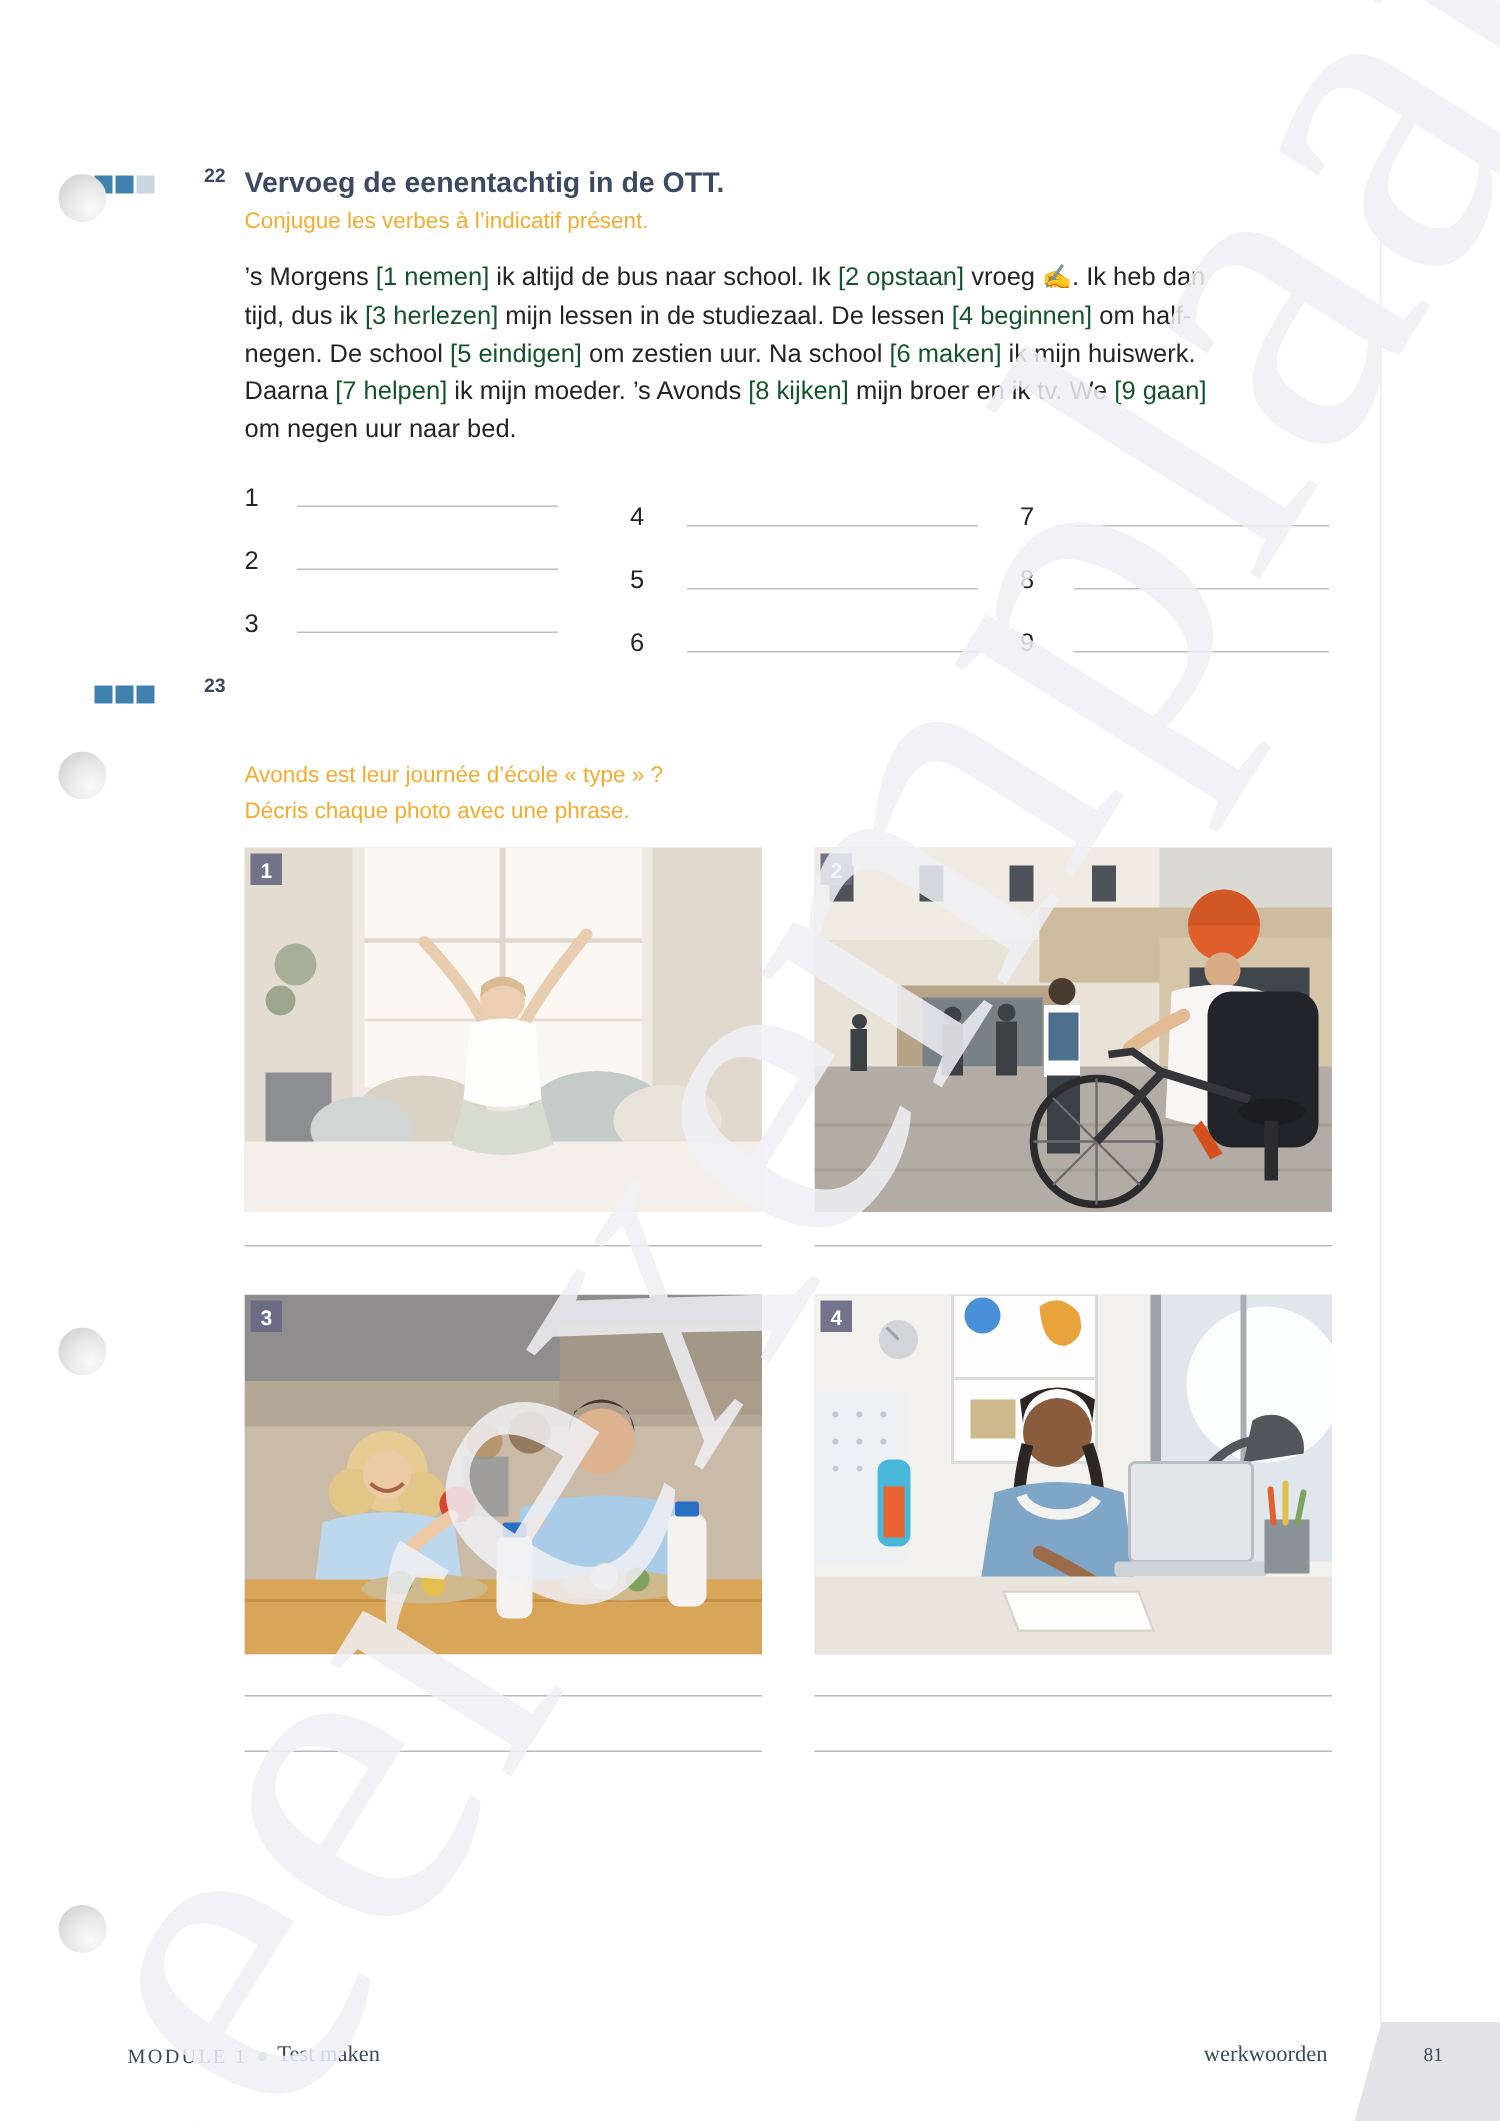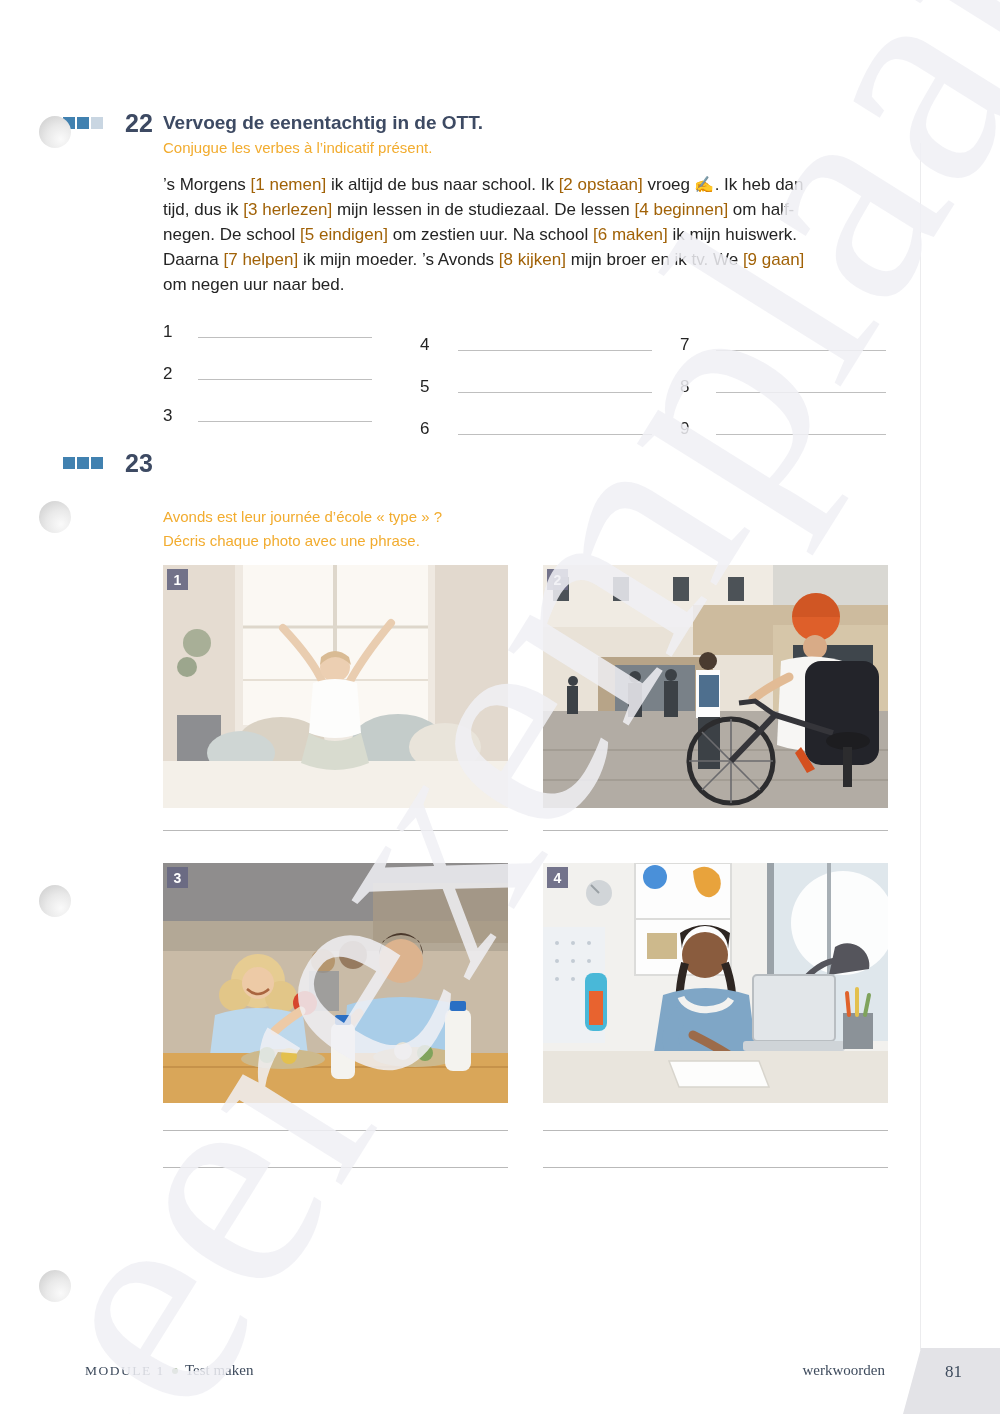--- a/index.html
+++ b/index.html
@@ -11,26 +11,26 @@
              color:rgba(240,240,244,0.85);z-index:40;pointer-events:none;letter-spacing:2px;}
   .edge-line{position:absolute;left:920px;top:143px;width:1px;height:1207px;background:#ececee;z-index:1;}
   
   .hole{position:absolute;left:39px;width:32px;height:32px;border-radius:50%;
         background:radial-gradient(circle at 68% 72%, #fafafa 0%, #e9e9e9 45%, #c9c9c9 100%);z-index:2;}
   
   .diff{position:absolute;left:63px;display:flex;gap:2px;}
   .sq{width:12px;height:12px;display:inline-block;}
   .sq-f{background:#4181b0;}
   .sq-l{background:#c9d6e2;}
-  .ex-num{position:absolute;left:122px;width:34px;font-weight:bold;font-size:25px;color:#3d4a63;text-align:center;}
+  .ex-num{position:absolute;left:136px;width:34px;font-weight:bold;font-size:13px;color:#3d4a63;}
   .ex-title{position:absolute;left:163px;font-weight:bold;font-size:19px;color:#3d4a63;line-height:27px;}
   .ex-sub{position:absolute;left:163px;font-size:15px;color:#f2ac2f;line-height:24px;}
   
   .para{position:absolute;left:163px;top:172px;width:720px;font-size:17px;line-height:25px;color:#242424;}
-  .bracket{color:#a16207;margin-top:20px;}
+  .bracket{color:#14532d;margin-top:20px;}
   .write-icon{color:#b9b9b9;font-size:16px;}
   
   .answers{position:absolute;left:163px;top:300px;height:135px;width:725px;}
   .ans-col{position:absolute;top:0;}
   .ans-col:nth-child(1){left:0;}
   .ans-col:nth-child(2){left:257px;padding-top:13px;}
   .ans-col:nth-child(3){left:517px;padding-top:13px;}
   .ans-row{display:flex;align-items:flex-end;height:42px;}
   .ans-num{font-size:17px;color:#242424;}
   .ans-col:nth-child(1) .ans-num{width:35px;}
@@ -58,21 +58,21 @@
   
   .footer-left{position:absolute;left:85px;top:1362px;font-family:"Liberation Serif",serif;
                font-size:15px;color:#3d4a5c;display:flex;align-items:center;gap:7px;}
   .mod-label{letter-spacing:1.5px;font-size:13.5px;}
   .dot{width:6px;height:6px;border-radius:50%;background:#95ab86;display:inline-block;}
   .footer-word{position:absolute;right:115px;top:1362px;font-family:"Liberation Serif",serif;
                font-size:15px;color:#3d4a5c;}
   .tab{position:absolute;right:0;bottom:0;width:100px;height:66px;background:#e3e3e7;
        clip-path:polygon(21% 0,100% 0,100% 100%,3% 100%);z-index:3;}
   .tab-num{position:absolute;right:38px;top:1362px;font-family:"Liberation Serif",serif;
-           font-size:17px;color:#3d4a5c;z-index:4;}
+           font-size:13px;color:#3d4a5c;z-index:4;}
 </style>
 </head>
 <body>
 
 <div class="page">
 
   <div class="edge-line"></div>
 
   <div class="hole" style="top:116px"></div>
   <div class="hole" style="top:501px"></div>

